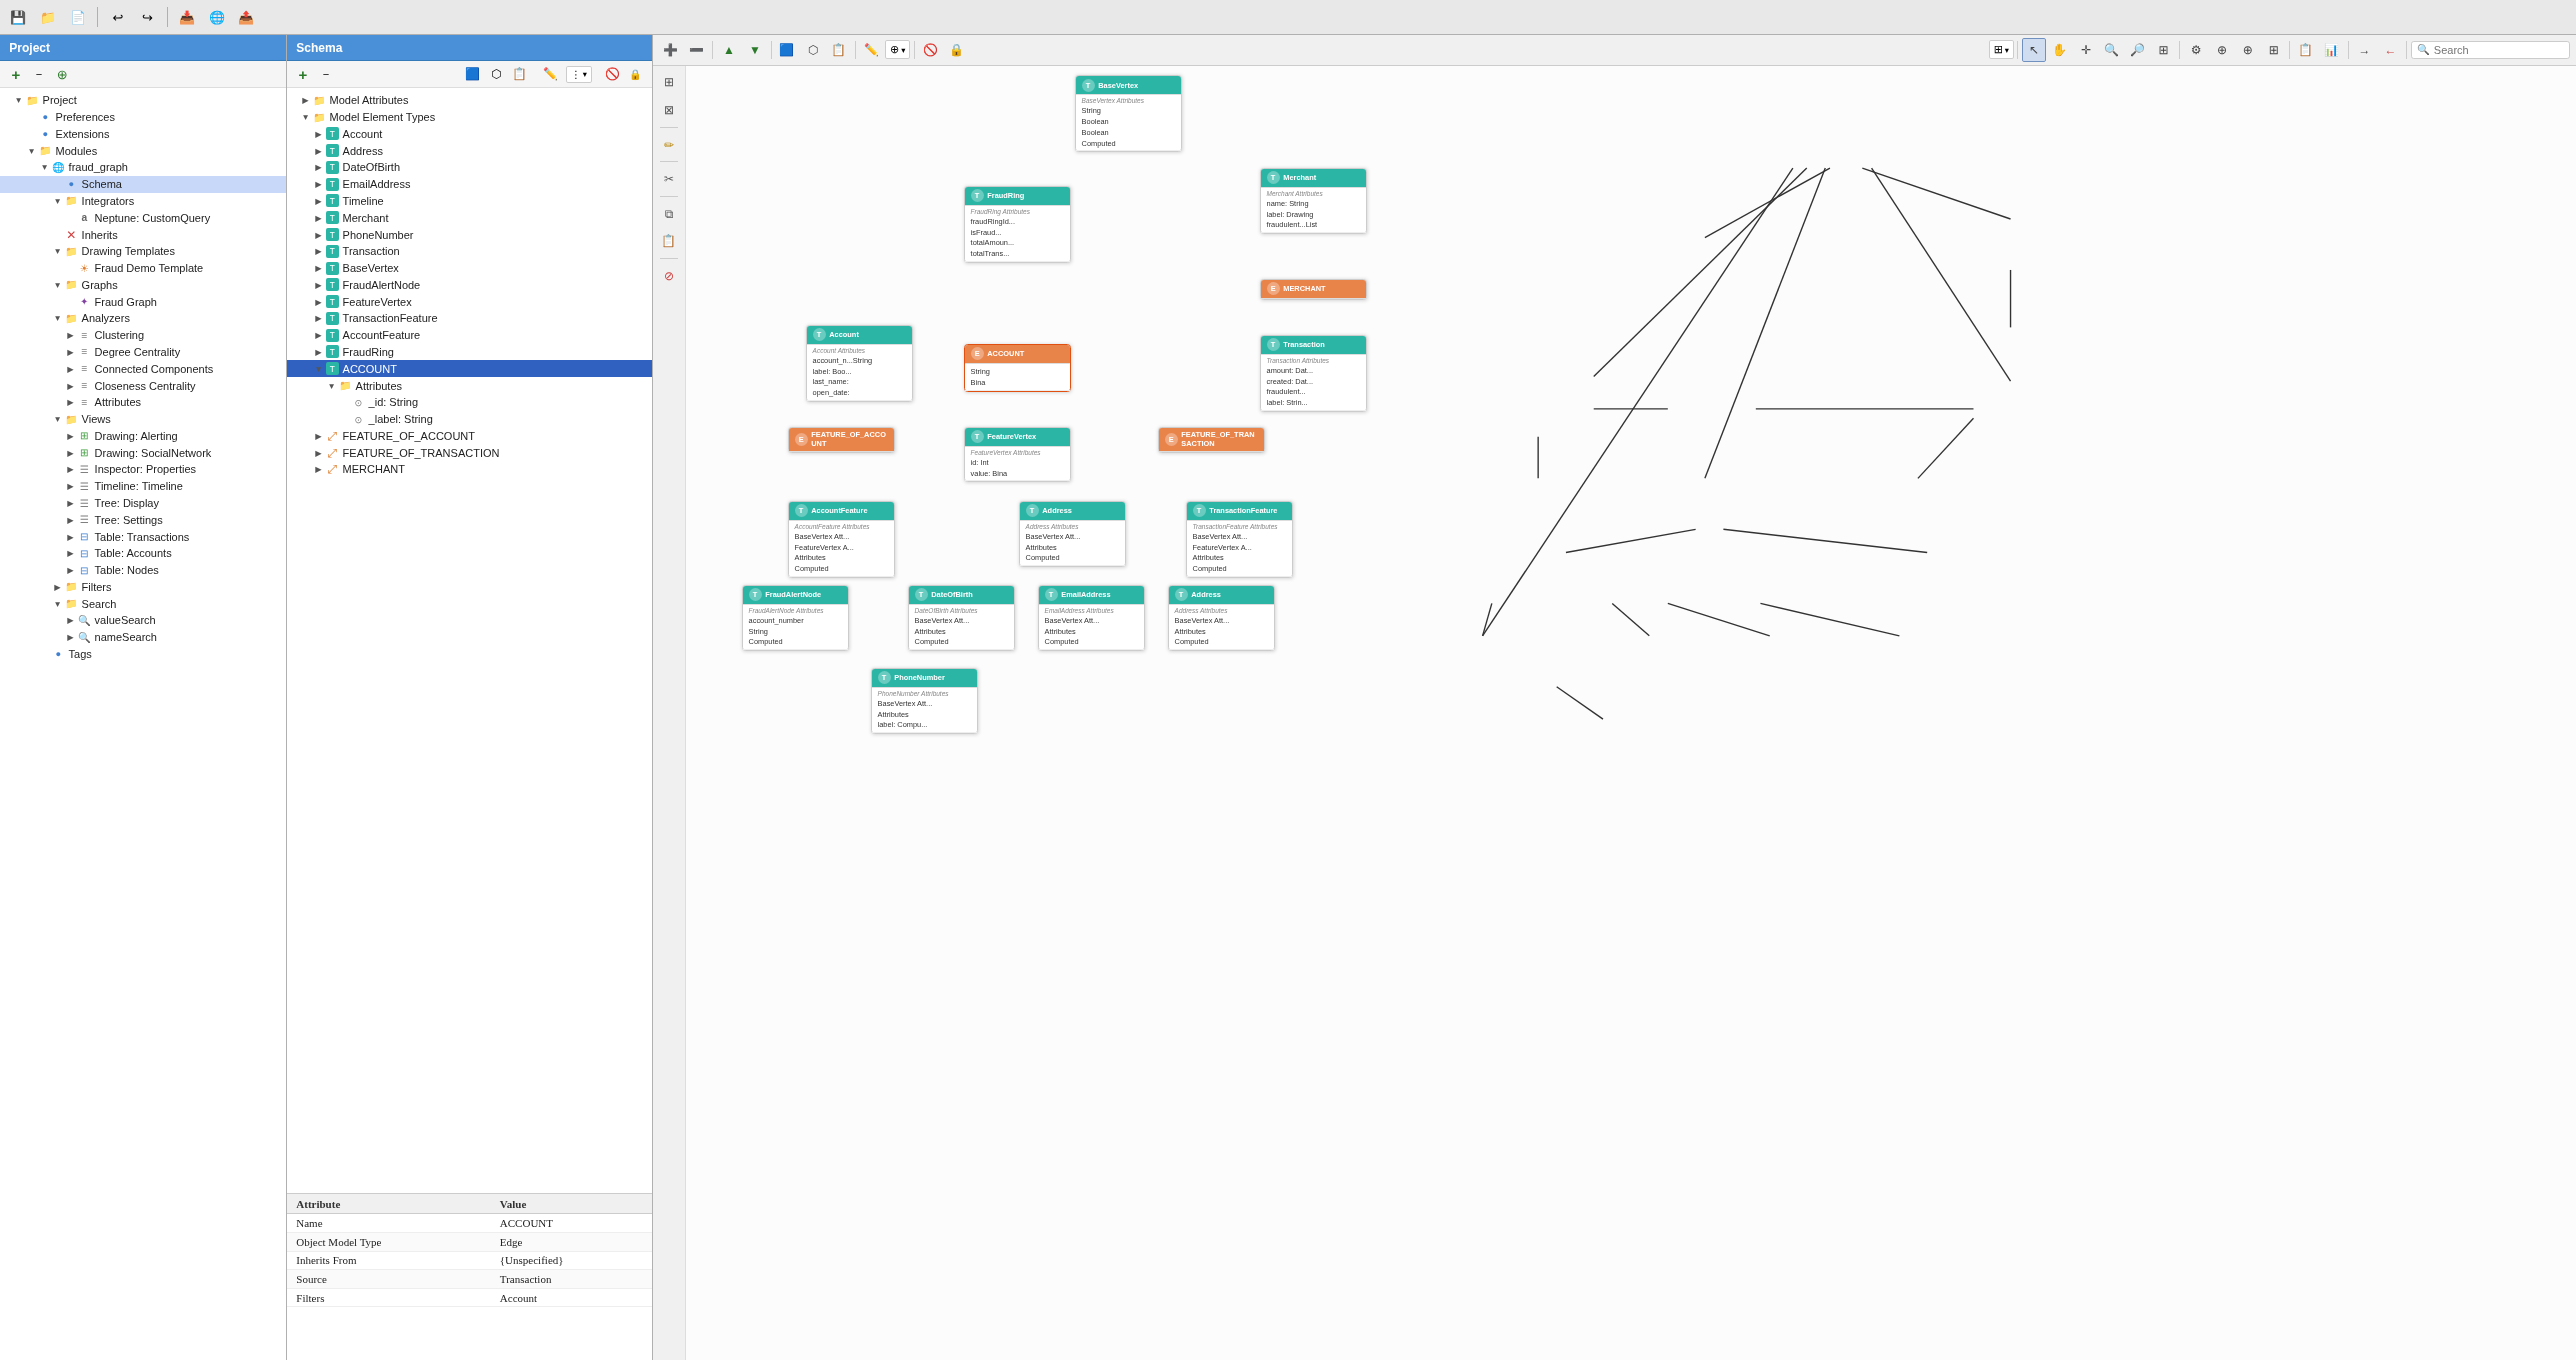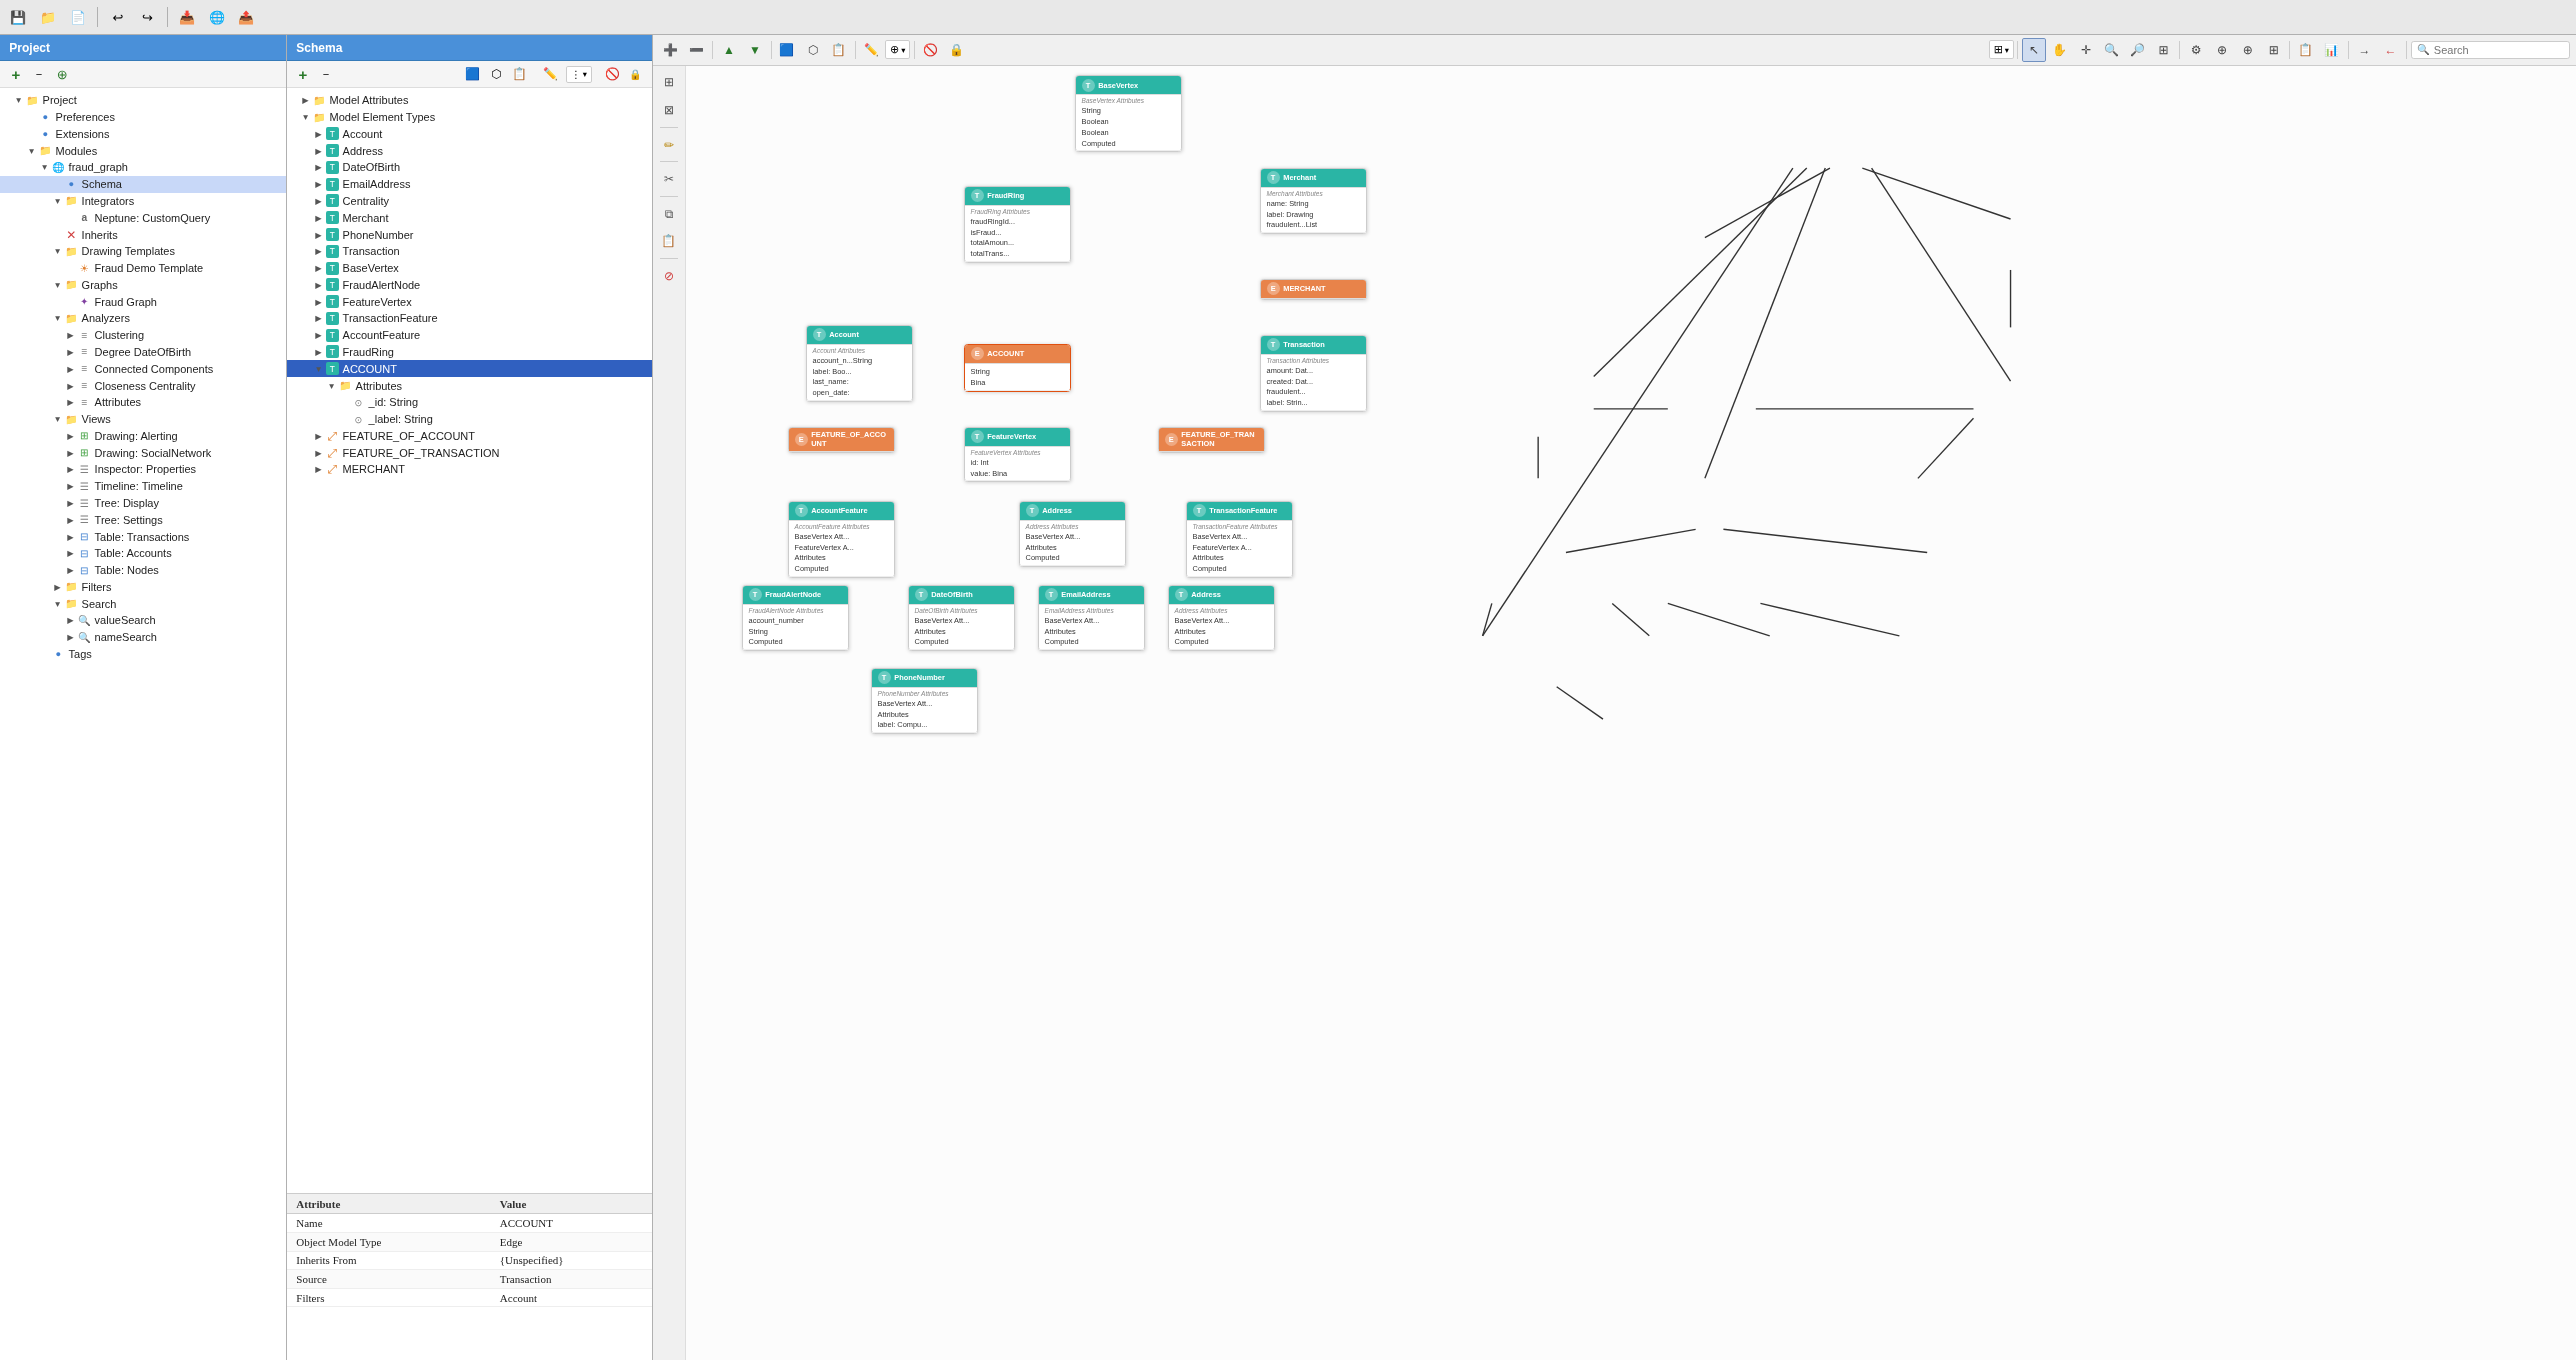--- a/index.html
+++ b/index.html
@@ -386,21 +386,21 @@
           <span class="tree-label">Analyzers</span>
         </div>
         <div class="tree-item indent-5">
           <span class="tree-arrow closed"></span>
           <span class="tree-icon" style="color:#808080;">≡</span>
           <span class="tree-label">Clustering</span>
         </div>
         <div class="tree-item indent-5">
           <span class="tree-arrow closed"></span>
           <span class="tree-icon" style="color:#808080;">≡</span>
-          <span class="tree-label">Degree DateOfBirth</span>
+          <span class="tree-label">Degree Centrality</span>
         </div>
         <div class="tree-item indent-5">
           <span class="tree-arrow closed"></span>
           <span class="tree-icon" style="color:#808080;">≡</span>
           <span class="tree-label">Connected Components</span>
         </div>
         <div class="tree-item indent-5">
           <span class="tree-arrow closed"></span>
           <span class="tree-icon" style="color:#808080;">≡</span>
           <span class="tree-label">Closeness Centrality</span>
@@ -537,21 +537,21 @@
           <span class="tree-label">DateOfBirth</span>
         </div>
         <div class="schema-item indent-2">
           <span class="tree-arrow closed"></span>
           <span class="tree-icon" style="color:#2ab5a5; background:#2ab5a5; width:13px; height:13px; border-radius:1.9px; display:inline-flex; align-items:center; justify-content:center; font-size:8.3px; color:white; margin-right:3.7px; flex-shrink:0;">T</span>
           <span class="tree-label">EmailAddress</span>
         </div>
         <div class="schema-item indent-2">
           <span class="tree-arrow closed"></span>
           <span class="tree-icon" style="color:#2ab5a5; background:#2ab5a5; width:13px; height:13px; border-radius:1.9px; display:inline-flex; align-items:center; justify-content:center; font-size:8.3px; color:white; margin-right:3.7px; flex-shrink:0;">T</span>
-          <span class="tree-label">Centrality</span>
+          <span class="tree-label">Timeline</span>
         </div>
         <div class="schema-item indent-2">
           <span class="tree-arrow closed"></span>
           <span class="tree-icon" style="color:#2ab5a5; background:#2ab5a5; width:13px; height:13px; border-radius:1.9px; display:inline-flex; align-items:center; justify-content:center; font-size:8.3px; color:white; margin-right:3.7px; flex-shrink:0;">T</span>
           <span class="tree-label">Merchant</span>
         </div>
         <div class="schema-item indent-2">
           <span class="tree-arrow closed"></span>
           <span class="tree-icon" style="color:#2ab5a5; background:#2ab5a5; width:13px; height:13px; border-radius:1.9px; display:inline-flex; align-items:center; justify-content:center; font-size:8.3px; color:white; margin-right:3.7px; flex-shrink:0;">T</span>
           <span class="tree-label">PhoneNumber</span>

